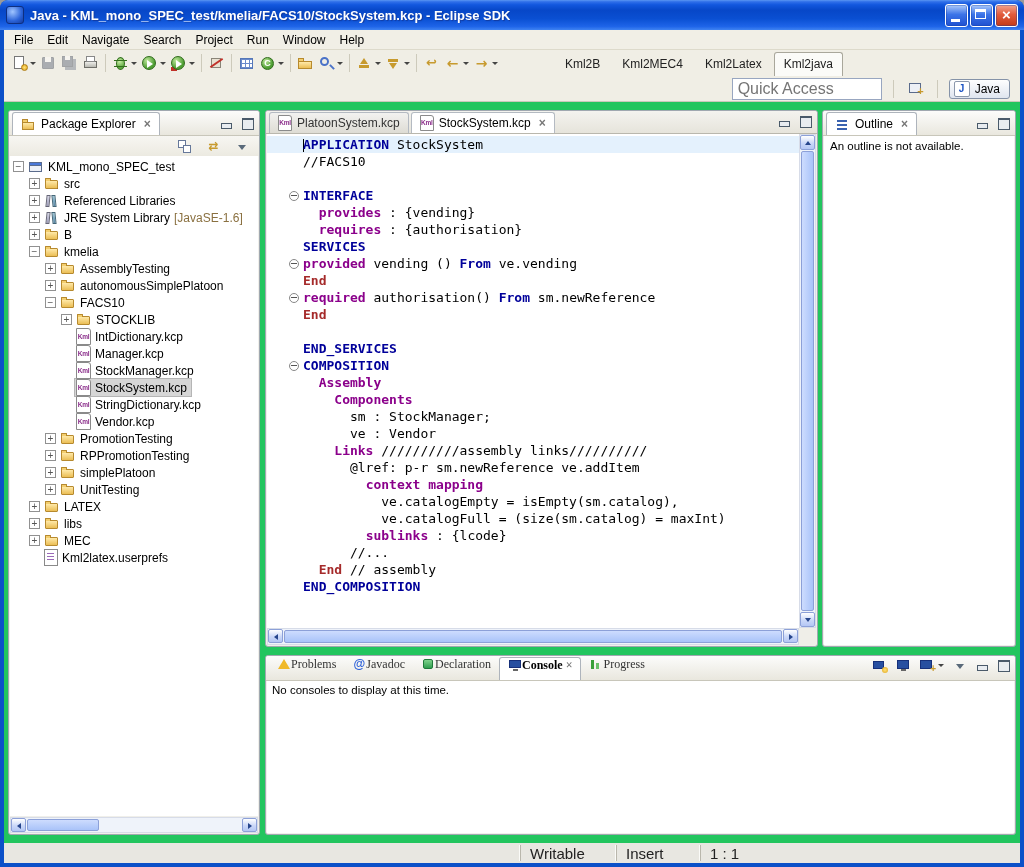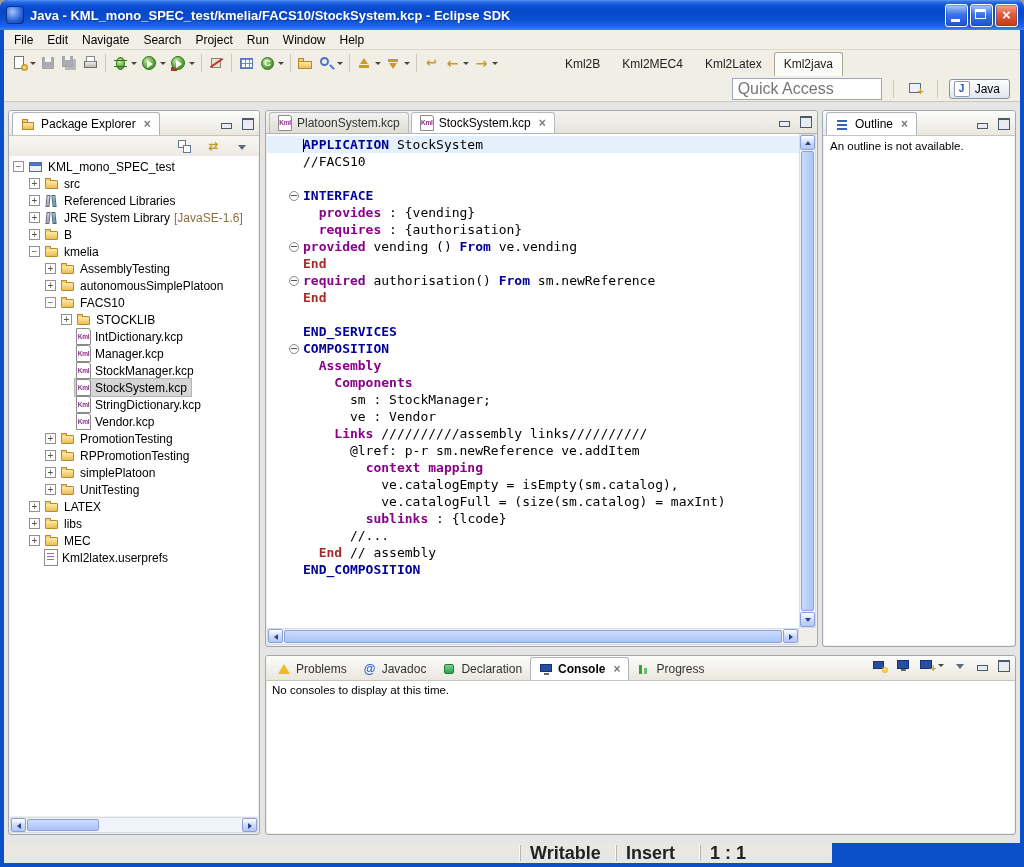--- a/index.html
+++ b/index.html
@@ -82,21 +82,21 @@
   
   #kml-tabs{margin-left:auto;margin-right:172px;display:flex;align-items:flex-end;height:100%;}
   .ktab{padding:4px 9px 5px;font-size:12px;color:#222;border:1px solid transparent;border-bottom:none;margin-left:2px;border-radius:3px 3px 0 0;}
   .ktab.act{background:#FBFBF8;border-color:#A9A79B;text-align:right;}
 
   .qa-input{width:138px;height:18px;border:1px solid #98A6C0;font-size:16px;padding:1px 5px;color:#555;background:#fff;font-family:"Liberation Sans",sans-serif;}
   .pjava{display:flex;align-items:center;gap:5px;border:1px solid #8593A8;border-radius:3px;background:linear-gradient(#FEFEFE,#DFE5EF);padding:1px 9px 1px 4px;font-size:12px;height:20px;box-sizing:border-box;}
   .jbadge{width:14px;height:14px;border:1px solid #8C98AC;border-radius:2px;background:#fff;color:#1F55C4;font:bold 10px/13px "Liberation Sans",sans-serif;text-align:center;flex:none;}
 
   
-  .workspace{position:absolute;top:102px;left:4px;width:1016px;height:741px;background:#e5e5e5;}
+  .workspace{position:absolute;top:102px;left:4px;width:1016px;height:741px;background:#22c55e;}
   .view{position:absolute;border:1px solid #A0A8B0;border-radius:3px;background:#F0EFEA;box-sizing:border-box;overflow:hidden;}
   .view-pkg{left:4px;top:8px;width:252px;height:725px;}
   .view-editor{left:261px;top:8px;width:553px;height:537px;}
   .view-outline{left:818px;top:8px;width:194px;height:537px;}
   .view-console{left:261px;top:553px;width:751px;height:180px;}
   .vhead{height:24px;background:linear-gradient(#FCFCFB,#E9E7DE);border-bottom:1px solid #C8C6BA;display:flex;align-items:flex-end;padding:0 3px;}
   .vtab{display:flex;align-items:center;gap:5px;height:23px;padding:0 8px;background:#fff;border:1px solid #AEB4BC;border-bottom:none;border-radius:3px 3px 0 0;font-size:12px;box-sizing:border-box;}
   .tclose{color:#777;font-weight:bold;font-size:12px;margin-left:3px;}
   .vbtns{margin-left:auto;display:flex;align-items:center;gap:3px;margin-bottom:4px;}
   .vbtn{width:18px;height:15px;position:relative;}
@@ -147,21 +147,21 @@
   .ck{color:#00009A;font-weight:bold;}
   .cp{color:#8B008B;font-weight:bold;}
   .cr{color:#A52A2A;font-weight:bold;}
   .ct{color:#000;}
   .caret{display:inline-block;width:1px;height:13px;background:#000;vertical-align:middle;margin-right:-1px;}
   .ecorner{position:absolute;right:1px;bottom:1px;width:17px;height:17px;background:#EFEEE8;}
 
   
   .obody{position:absolute;top:25px;left:1px;right:1px;bottom:1px;background:#fff;font-size:11.5px;padding:4px 6px;box-sizing:border-box;color:#000;}
   .chead{height:24px;background:linear-gradient(#FCFCFB,#E9E7DE);border-bottom:1px solid #C8C6BA;display:flex;align-items:flex-end;padding:0 3px;}
-  .ctab{display:flex;align-items:center;height:23px;padding:0 8px;font-size:12px;color:#333;gap:5px;box-sizing:border-box;}
+  .ctab{display:flex;align-items:flex-start;height:23px;padding:0 8px;font-size:12px;color:#333;box-sizing:border-box;font-family:Liberation Serif, serif;}
   .ctab.act{background:#fff;border:1px solid #AEB4BC;border-bottom:none;border-radius:3px 3px 0 0;font-weight:bold;color:#000;}
   .cbody{position:absolute;top:25px;left:1px;right:1px;bottom:1px;background:#fff;font-size:11.5px;padding:3px 5px;box-sizing:border-box;color:#000;}
   .cic{width:14px;height:14px;position:relative;flex:none;}
   .cic::before,.cic::after{content:"";position:absolute;box-sizing:border-box;}
   .cic-problems::before{left:1px;top:2px;border-left:6px solid transparent;border-right:6px solid transparent;border-bottom:10px solid #F0B929;}
   .cic-javadoc::before{content:"@";left:0;top:0;width:14px;color:#2B5FD9;font:bold 12px/14px "Liberation Sans",sans-serif;text-align:center;}
   .cic-declaration::before{left:2px;top:2px;width:10px;height:10px;background:linear-gradient(#7FD38C,#2F9E4F);border:1px solid #1F7A3A;border-radius:2px;}
   .cic-console::before{left:1px;top:2px;width:12px;height:8px;background:#274FA0;border:1px solid #16307A;}
   .cic-console::after{left:5px;top:11px;width:5px;height:2px;background:#666;}
   .cic-progress::before{left:2px;top:3px;width:3px;height:9px;background:#3AA03A;}
@@ -175,21 +175,21 @@
   .ar.dn{left:0;bottom:0;width:15px;height:15px;}.ar.dn::before{left:4px;top:5px;border-left:3px solid transparent;border-right:3px solid transparent;border-top:4px solid #26458C;}
   .ar.lf{left:0;top:0;width:15px;height:14px;}   .ar.lf::before{left:5px;top:4px;border-top:3px solid transparent;border-bottom:3px solid transparent;border-right:4px solid #26458C;}
   .ar.rt{right:0;top:0;width:15px;height:14px;}  .ar.rt::before{left:5px;top:4px;border-top:3px solid transparent;border-bottom:3px solid transparent;border-left:4px solid #26458C;}
   .th{position:absolute;background:linear-gradient(90deg,#CDDCFE,#A9C3F9);border:1px solid #8CA0D8;border-radius:2px;box-sizing:border-box;}
   .th.h{background:linear-gradient(180deg,#CDDCFE,#A9C3F9);}
   .evscroll{top:23px;right:1px;width:17px;bottom:18px;}
   .ehscroll{left:1px;right:18px;bottom:1px;height:17px;}
   .phscroll{left:1px;right:1px;bottom:1px;height:16px;}
 
   
-  .statusbar{position:absolute;left:4px;top:843px;width:828px;height:20px;background:#E8E7E1;font-size:18px;color:#222;font-weight:bold;}
+  .statusbar{position:absolute;left:4px;top:843px;width:1016px;height:20px;background:#E8E7E1;font-size:15px;color:#222;}
   .sbc{position:absolute;top:2px;height:16px;display:flex;align-items:center;padding-left:9px;border-left:1px solid #B9B7AC;box-shadow:-1px 0 0 #FBFBF8;}
 </style>
 </head>
 <body>
 
 <div class="window">
 
   <div class="titlebar">
     <span class="app-icon"></span>
     <span class="title-text">Java - KML_mono_SPEC_test/kmelia/FACS10/StockSystem.kcp - Eclipse SDK</span>
@@ -523,20 +523,21 @@
           <span class="vbtn max"></span>
         </span>
       </div>
       <div class="ebody" id="code-area">
           <div class="cline hl"><span class="fold"></span><span class="ctext"><span class="caret"></span><span class="ck">APPLICATION</span><span class="ct"> StockSystem</span></span></div>
           <div class="cline"><span class="fold"></span><span class="ctext"><span class="ct">//FACS10</span></span></div>
           <div class="cline"><span class="fold"></span><span class="ctext"></span></div>
           <div class="cline"><span class="fold on"></span><span class="ctext"><span class="ck">INTERFACE</span></span></div>
           <div class="cline"><span class="fold"></span><span class="ctext"><span class="ct">  </span><span class="cp">provides</span><span class="ct"> : {vending}</span></span></div>
           <div class="cline"><span class="fold"></span><span class="ctext"><span class="ct">  </span><span class="cp">requires</span><span class="ct"> : {authorisation}</span></span></div>
+          <div class="cline"><span class="fold"></span><span class="ctext"><span class="ck">SERVICES</span></span></div>
           <div class="cline"><span class="fold on"></span><span class="ctext"><span class="cp">provided</span><span class="ct"> vending () </span><span class="ck">From</span><span class="ct"> ve.vending</span></span></div>
           <div class="cline"><span class="fold"></span><span class="ctext"><span class="cr">End</span></span></div>
           <div class="cline"><span class="fold on"></span><span class="ctext"><span class="cp">required</span><span class="ct"> authorisation() </span><span class="ck">From</span><span class="ct"> sm.newReference</span></span></div>
           <div class="cline"><span class="fold"></span><span class="ctext"><span class="cr">End</span></span></div>
           <div class="cline"><span class="fold"></span><span class="ctext"></span></div>
           <div class="cline"><span class="fold"></span><span class="ctext"><span class="ck">END_SERVICES</span></span></div>
           <div class="cline"><span class="fold on"></span><span class="ctext"><span class="ck">COMPOSITION</span></span></div>
           <div class="cline"><span class="fold"></span><span class="ctext"><span class="ct">  </span><span class="cp">Assembly</span></span></div>
           <div class="cline"><span class="fold"></span><span class="ctext"><span class="ct">    </span><span class="cp">Components</span></span></div>
           <div class="cline"><span class="fold"></span><span class="ctext"><span class="ct">      sm : StockManager;</span></span></div>

